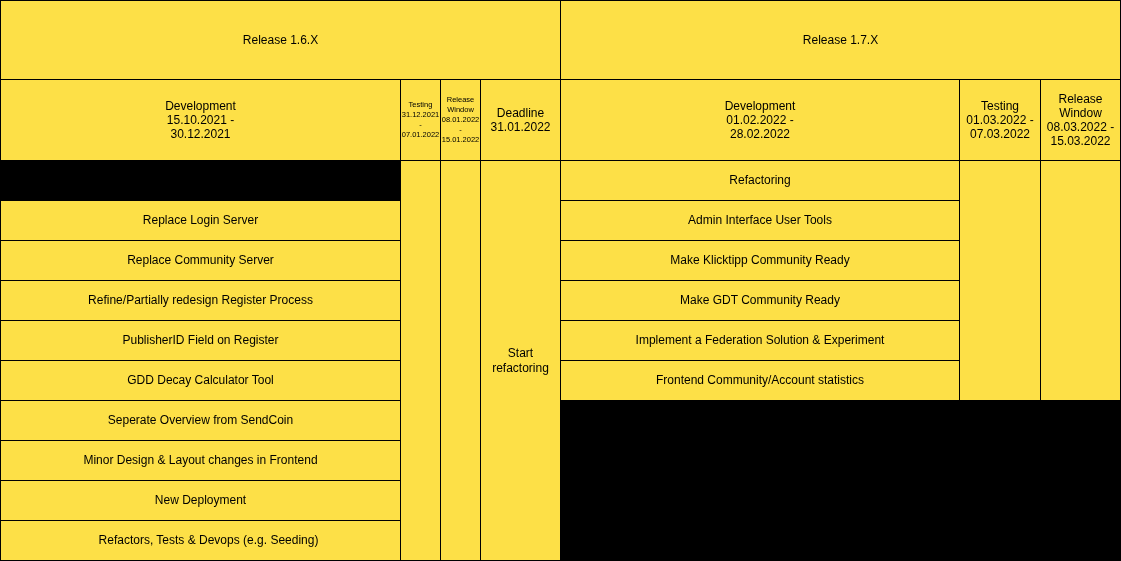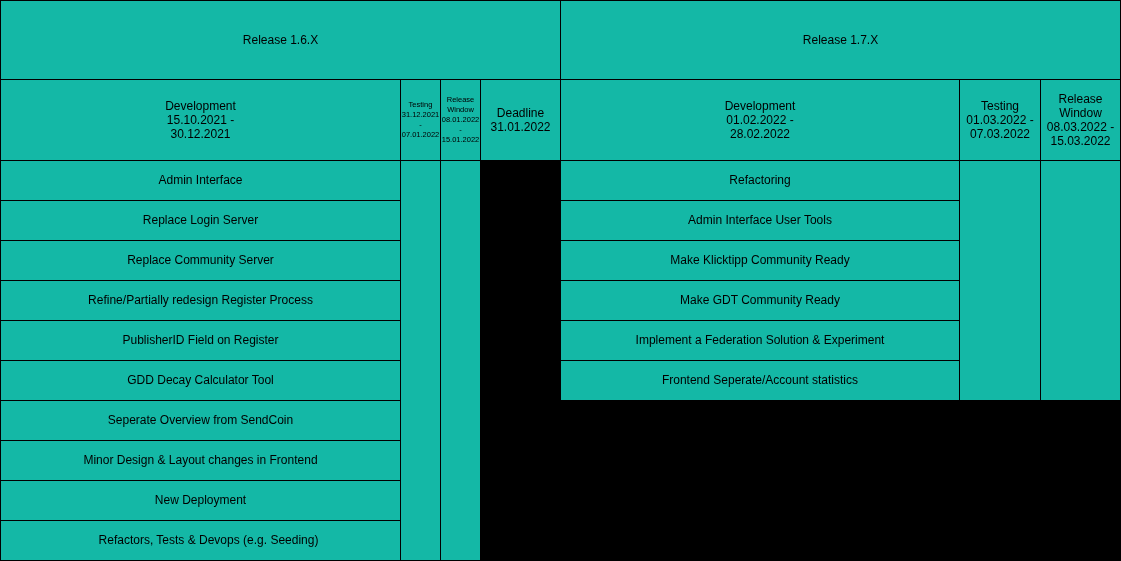--- a/index.html
+++ b/index.html
@@ -17,21 +17,21 @@
     width: 1121px;
     height: 561px;
     display: grid;
     grid-template-columns: 399px 39px 39px 79px 398px 80px 79px;
     grid-template-rows: 78px 80px repeat(10, 39px);
     gap: 1px;
     background: #000000;
     border: 1px solid #000000;
   }
   .cell {
-    background: #14b8a6;
+    background: #fde047;
     display: flex;
     align-items: center;
     justify-content: center;
     text-align: center;
     font-size: 12px;
     line-height: 1.17;
     overflow: hidden;
   }
   .pre { white-space: pre-line; }
   .small { font-size: 7.5px; line-height: 1.35; }
@@ -93,40 +93,41 @@
 01.02.2022 -
 28.02.2022</div>
     <div class="cell pre r17-test-h">Testing
 01.03.2022 -
 07.03.2022</div>
     <div class="cell pre r17-rel-h">Release
 Window
 08.03.2022 -
 15.03.2022</div>
 
-    <div class="cell c1 row3">Admin Interface</div>
     <div class="cell c1 row4">Replace Login Server</div>
     <div class="cell c1 row5">Replace Community Server</div>
     <div class="cell c1 row7">PublisherID Field on Register</div>
     <div class="cell c1 row6">Refine/Partially redesign Register Process</div>
     <div class="cell c1 row8">GDD Decay Calculator Tool</div>
     <div class="cell c1 row9">Seperate Overview from SendCoin</div>
     <div class="cell c1 row10">Minor Design &amp; Layout changes in Frontend</div>
     <div class="cell c1 row11">New Deployment</div>
     <div class="cell c1 row12">Refactors, Tests &amp; Devops (e.g. Seeding)</div>
 
     <div class="cell r16-test-col"></div>
     <div class="cell r16-rel-col"></div>
+    <div class="cell pre r16-dead-col">Start
+refactoring</div>
 
     <div class="cell c5 row3">Refactoring</div>
     <div class="cell c5 row5">Make Klicktipp Community Ready</div>
     <div class="cell c5 row4">Admin Interface User Tools</div>
     <div class="cell c5 row7">Implement a Federation Solution &amp; Experiment</div>
     <div class="cell c5 row6">Make GDT Community Ready</div>
-    <div class="cell c5 row8">Frontend Seperate/Account statistics</div>
+    <div class="cell c5 row8">Frontend Community/Account statistics</div>
 
     <div class="cell r17-test-col"></div>
     <div class="cell r17-rel-col"></div>
 
     <div class="cell black redacted"></div>
 
   </div>
 </div>
 
 </body></html>

